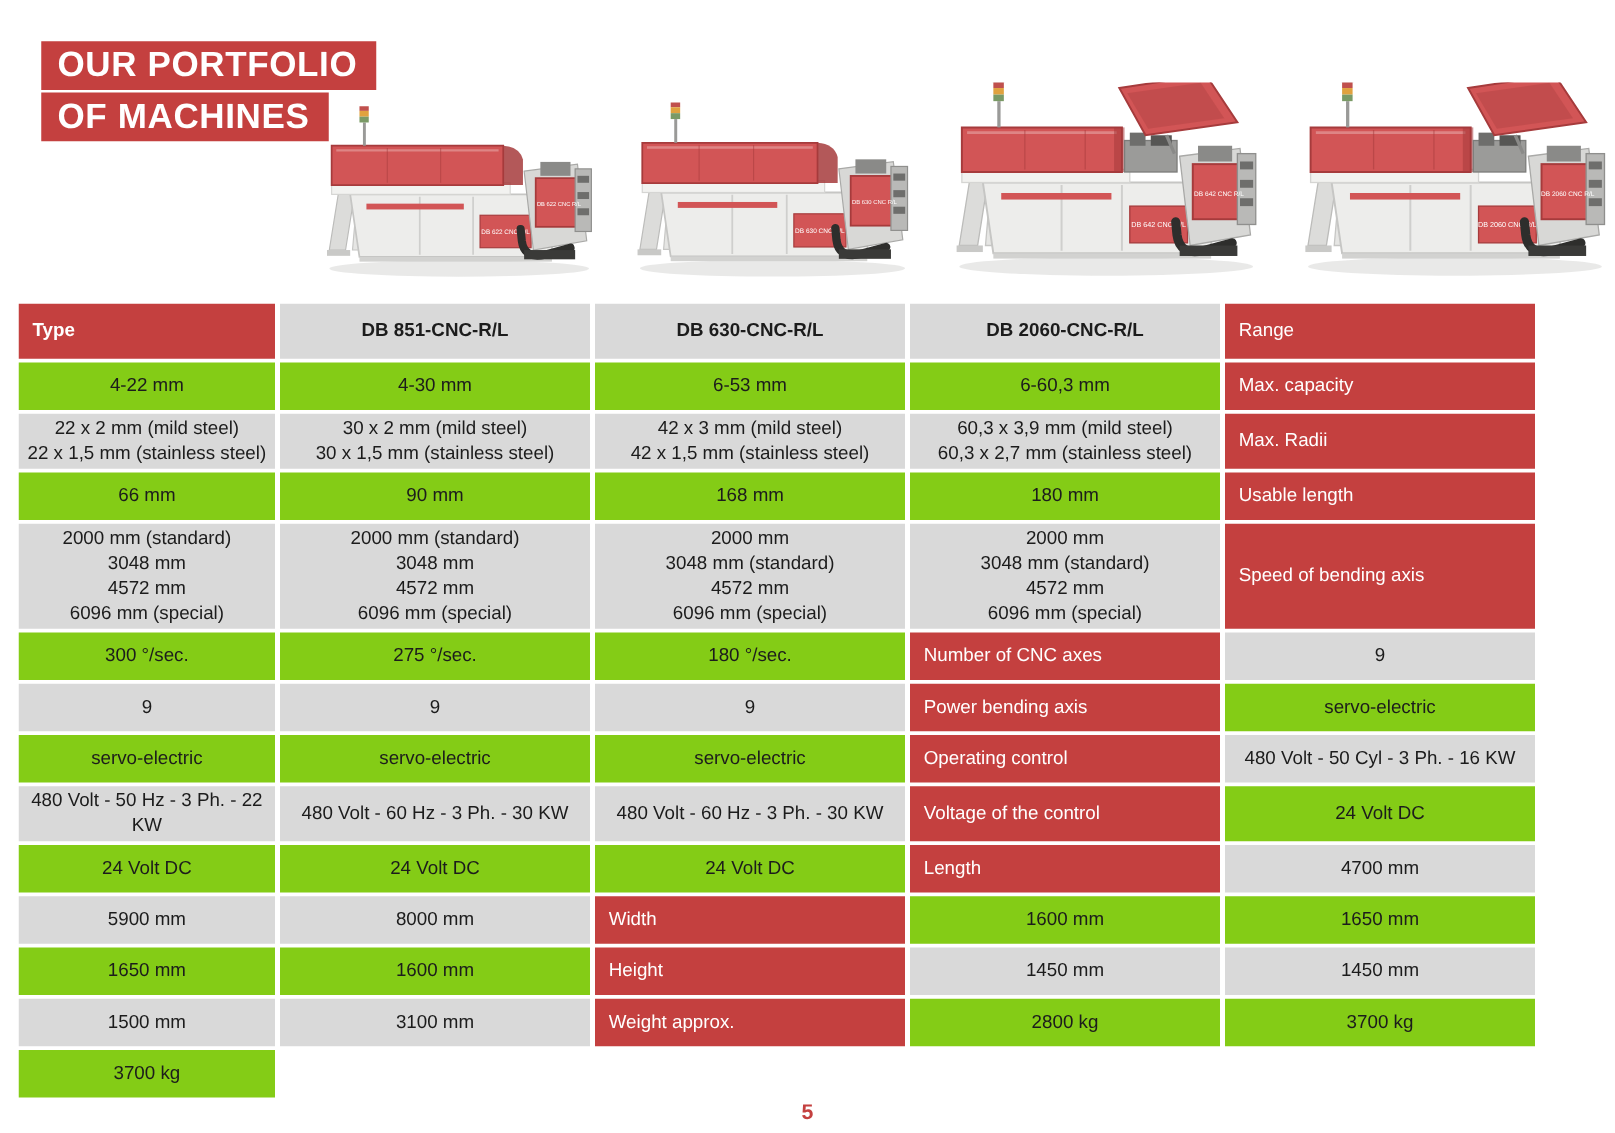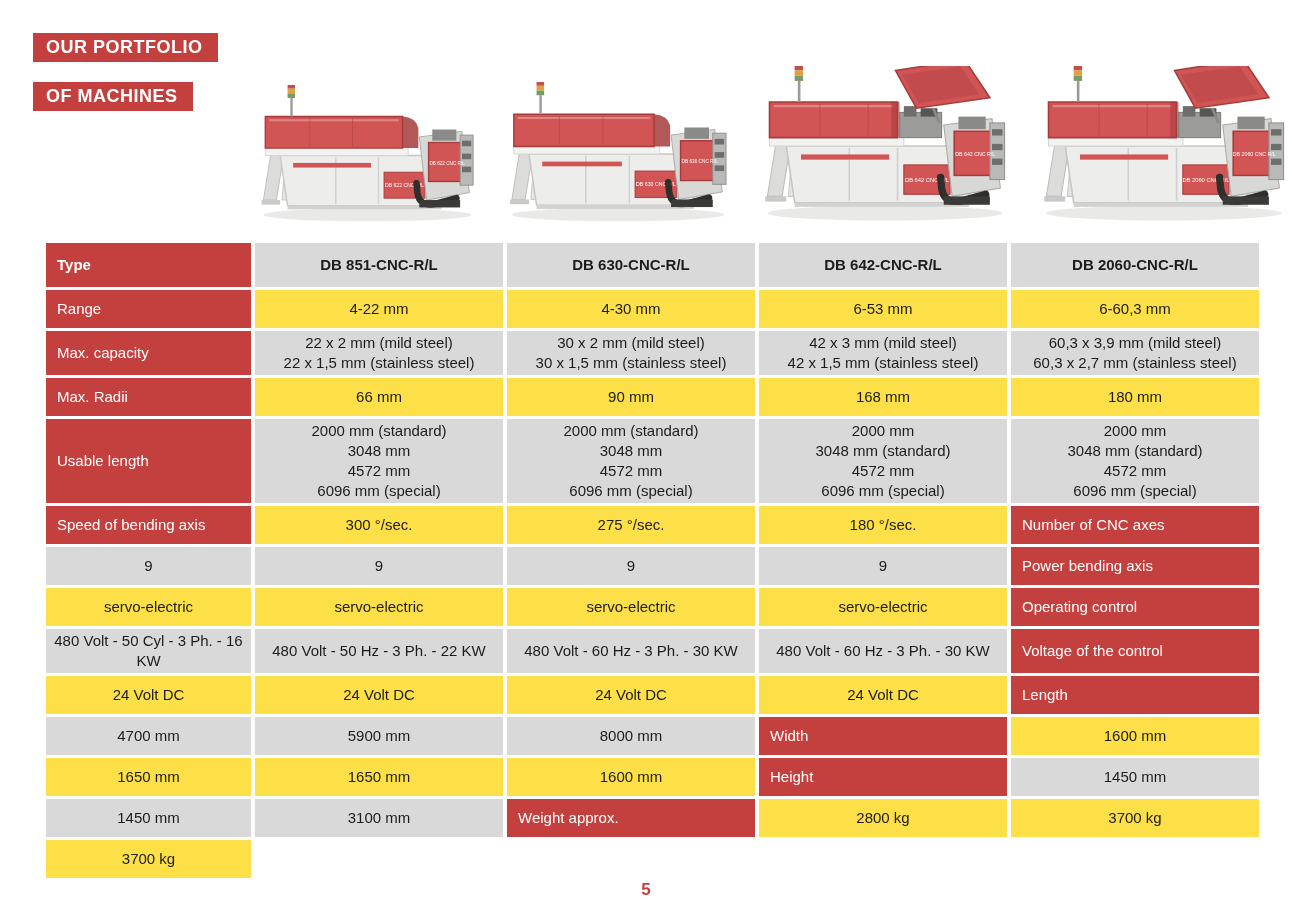--- a/index.html
+++ b/index.html
@@ -4,48 +4,48 @@
 <style>
   html,body{margin:0;padding:0;background:#ffffff;}
   .page{
     position:relative;width:1292px;height:906px;background:#ffffff;
     font-family:"Liberation Sans",sans-serif;overflow:hidden;
   }
   
   .title-block{position:absolute;left:33px;top:33px;}
   .title-bar{
     display:table;background:#c4403f;color:#ffffff;
-    font-weight:bold;font-size:18px;letter-spacing:.5px;
+    font-weight:bold;font-size:28px;letter-spacing:.5px;
     padding:5px 15px 6px 13px;line-height:1;
   }
-  .title-bar + .title-bar{margin-top:20px;}
+  .title-bar + .title-bar{margin-top:2px;}
   
   .machines-strip{
     position:absolute;left:237px;top:58px;width:1009px;height:168px;
     display:grid;grid-template-columns:repeat(4,1fr);column-gap:4px;
   }
   .machine-slot{display:flex;align-items:flex-end;justify-content:center;}
   .machine-slot svg{display:block;}
   
   .spec-table{
-    position:absolute;left:46px;top:243px;
+    position:absolute;left:15px;top:243px;
     display:grid;grid-template-columns:205px 248px 248px 248px 248px;
     column-gap:4px;row-gap:3px;
   }
   .cell{
     min-height:38px;display:flex;align-items:center;justify-content:center;
     font-size:15px;color:#1c1c1c;text-align:center;line-height:1.33;
     white-space:pre-line;padding:2px 4px;box-sizing:border-box;
   }
   .cell.label{
     background:#c4403f;color:#ffffff;font-weight:normal;
     justify-content:flex-start;text-align:left;padding-left:11px;
   }
   .cell.gray{background:#d9d9d9;}
-  .cell.white{background:#fde047;}
+  .cell.white{background:#84cc16;}
   .cell.colhead{font-weight:bold;min-height:44px;}
   .cell.label.colhead{min-height:44px;}
   
   .page-number{
     position:absolute;left:0;right:0;top:880px;text-align:center;
     color:#c4403f;font-weight:bold;font-size:17px;
   }
 </style>
 </head>
 <body>
@@ -245,21 +245,20 @@
     <path d="M236,122 L214,128 Q196,132 194,116 L193,106" fill="none" stroke="#2e2e2c" stroke-width="7" stroke-linecap="round"></path>
     <rect x="196" y="124" width="44" height="8" fill="#3a3a38"></rect>
   </svg>
       </div>
     </div>
 
   <div class="spec-table" id="spec-table">
       <div class="cell label colhead">Type</div>
       <div class="cell gray colhead">DB 851-CNC-R/L</div>
       <div class="cell gray colhead">DB 630-CNC-R/L</div>
-      <div class="cell gray colhead">DB 642-CNC-R/L</div>
       <div class="cell gray colhead">DB 2060-CNC-R/L</div>
       <div class="cell label">Range</div>
       <div class="cell white">4-22 mm</div>
       <div class="cell white">4-30 mm</div>
       <div class="cell white">6-53 mm</div>
       <div class="cell white">6-60,3 mm</div>
       <div class="cell label">Max. capacity</div>
       <div class="cell gray">22 x 2 mm (mild steel)
 22 x 1,5 mm (stainless steel)</div>
       <div class="cell gray">30 x 2 mm (mild steel)
@@ -319,20 +318,21 @@
       <div class="cell gray">5900 mm</div>
       <div class="cell gray">8000 mm</div>
       <div class="cell label">Width</div>
       <div class="cell white">1600 mm</div>
       <div class="cell white">1650 mm</div>
       <div class="cell white">1650 mm</div>
       <div class="cell white">1600 mm</div>
       <div class="cell label">Height</div>
       <div class="cell gray">1450 mm</div>
       <div class="cell gray">1450 mm</div>
+      <div class="cell gray">1500 mm</div>
       <div class="cell gray">3100 mm</div>
       <div class="cell label">Weight approx.</div>
       <div class="cell white">2800 kg</div>
       <div class="cell white">3700 kg</div>
       <div class="cell white">3700 kg</div>
     </div>
 
   <div class="page-number">5</div>
 
 </div>

